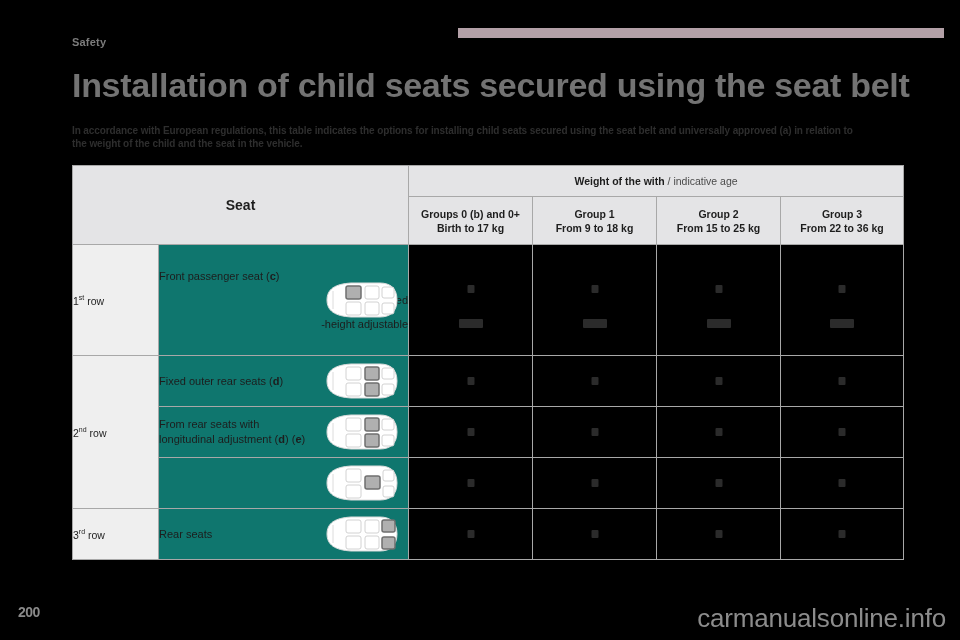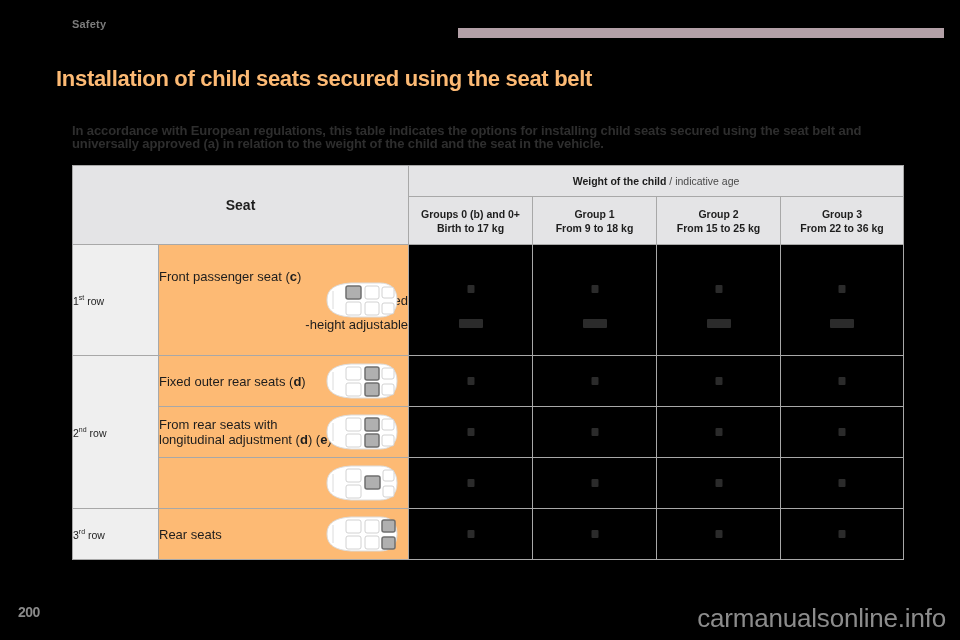--- a/index.html
+++ b/index.html
@@ -18,54 +18,54 @@
   
   .top-bar {
     position: absolute;
     top: 0; left: 0;
     width: 960px;
     height: 46px;
   }
   .section-label {
     position: absolute;
     left: 72px;
-    top: 18px;
+    top: 36px;
     font-size: 11px;
     font-weight: bold;
     color: #7c7c7c;
     letter-spacing: .2px;
   }
   .header-rule {
     position: absolute;
     left: 458px;
     top: 28px;
     width: 486px;
     height: 10px;
     background: #b3a0a7;
   }
 
   
   .page-title {
     position: absolute;
-    left: 56px;
+    left: 72px;
     top: 66px;
-    font-size: 22px;
-    font-weight: bold;
-    color: #fdba74;
+    font-size: 34px;
+    font-weight: bold;
+    color: #737373;
     letter-spacing: -.3px;
     white-space: nowrap;
   }
 
   
   .intro {
     position: absolute;
     left: 72px;
     top: 124px;
     width: 790px;
-    font-size: 13px;
+    font-size: 10px;
     font-weight: bold;
     line-height: 13px;
     color: #2e2e2e;
     letter-spacing: -.1px;
   }
 
   
   .tbl {
     position: absolute;
     left: 72px;
@@ -112,23 +112,23 @@
     text-align: left;
     padding-left: 14px;
     font-size: 10.5px;
     color: #1d1d1d;
     white-space: nowrap;
   }
   .rowgroup sup { font-size: 7px; }
 
   
   .seatcell {
-    background: #fdba74;
+    background: #0f766e;
     padding: 8px 10px 8px 16px;
-    font-size: 13px;
+    font-size: 11px;
     color: #1d1d1d;
     position: relative;
   }
   .seatcell .line { line-height: 15px; white-space: nowrap; }
   .seatcell .dash-line {
     line-height: 15px;
     white-space: nowrap;
     padding-left: 0;
     text-align: right;
   }
@@ -213,21 +213,21 @@
     <col style="width:124px">
     <col style="width:124px">
     <col style="width:124px">
     <col style="width:123px">
   </colgroup>
 
   <thead>
     <tr>
       <th class="th-grey th-seat" rowspan="2" colspan="2">Seat</th>
       <th class="th-grey th-weight" colspan="4">
-        <b>Weight of the child</b><span class="slash"> / indicative age</span>
+        <b>Weight of the with</b><span class="slash"> / indicative age</span>
       </th>
     </tr>
     <tr>
       <th class="th-grey th-group">
         <div>Groups 0 (b) and 0+</div>
         <div>Birth to 17 kg</div>
       </th>
       <th class="th-grey th-group">
         <div>Group 1</div>
         <div>From 9 to 18 kg</div>

